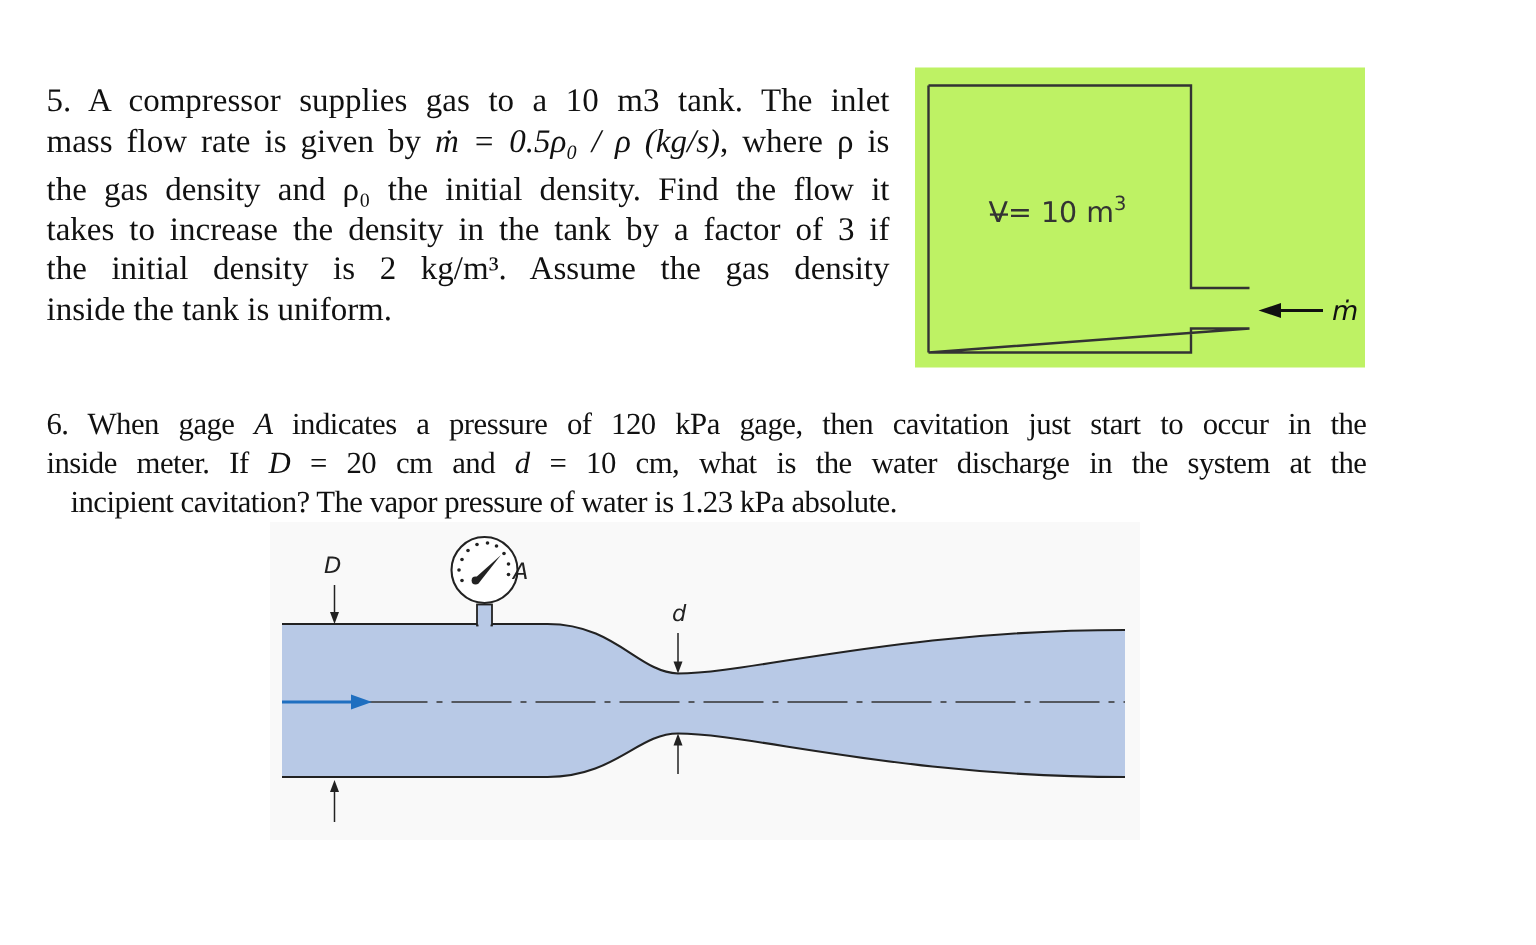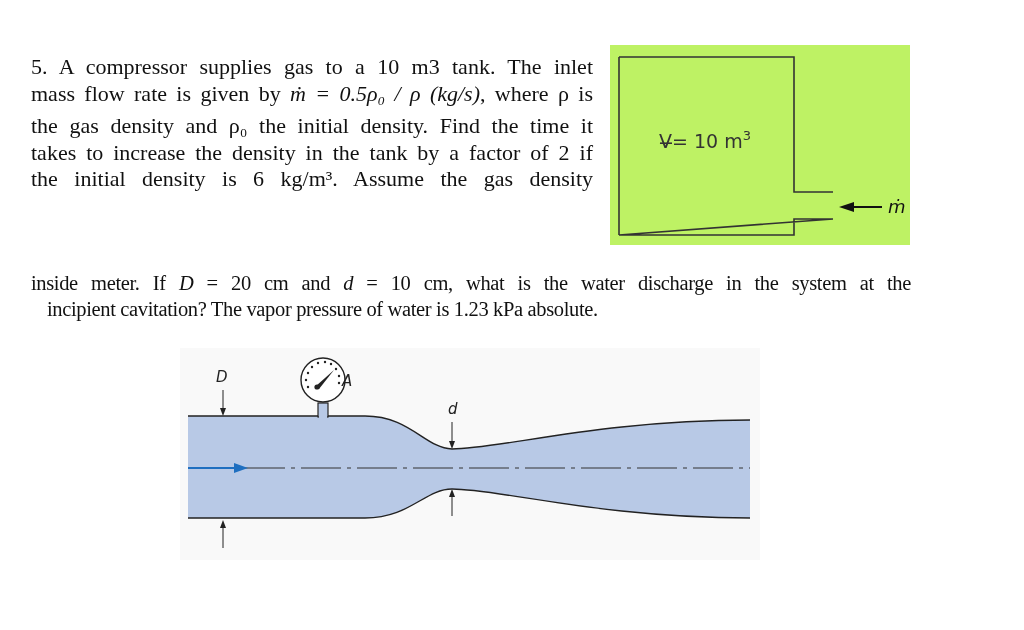--- a/index.html
+++ b/index.html
@@ -25,40 +25,42 @@
     .venturi-fig { position: absolute; left: 180px; top: 348px; width: 580px; height: 212px; background: #f9f9f9; }
     svg text { font-family: "DejaVu Sans", sans-serif; }
   </style>
 </head>
 <body>
 
 <div class="p5">
   <span class="line">5. A compressor supplies gas to a 10 m3 tank. The inlet</span>
   <span class="line"><span>mass flow rate is given by</span> <i>ṁ = 0.5ρ₀ / ρ (kg/s)</i><span>, where ρ is</span></span>
   <span class="gap"></span>
-  <span class="line">the gas density and ρ₀ the initial density. Find the time it</span>
-  <span class="line">takes to increase the density in the tank by a factor of 2 if</span>
-  <span class="line">the initial density is 6 kg/m³.  Assume  the  gas  density</span>
+  <span class="line">the gas density and ρ₀ the initial density. Find the flow it</span>
+  <span class="line">takes to increase the density in the tank by a factor of 3 if</span>
+  <span class="line">the initial density is 2 kg/m³.  Assume  the  gas  density</span>
+  <span class="line last">inside the tank is uniform.</span>
 </div>
 
 <div class="tank-fig">
   <svg width="300" height="200" viewBox="0 0 300 200">
     <path d="M9 12 L184 12 L184 147 L223 147" fill="none" stroke="#333" stroke-width="1.6"></path>
     <path d="M223 174 L184 174 L184 190 L9 190 Z" fill="none" stroke="#333" stroke-width="1.6"></path>
     <line x1="9" y1="12" x2="9" y2="190" stroke="#333" stroke-width="1.6"></line>
     <text x="49" y="103" font-size="19" fill="#333"><tspan>V̶</tspan><tspan>= 10 m</tspan><tspan dy="-8" font-size="13">3</tspan></text>
     <g>
       <line x1="240" y1="162" x2="272" y2="162" stroke="#111" stroke-width="2"></line>
       <polygon points="229,162 244,157 244,167" fill="#111"></polygon>
     </g>
     <text x="278" y="168" font-size="18" font-style="italic" font-family="Liberation Serif, serif" fill="#111">ṁ</text>
   </svg>
 </div>
 
 <div class="p6">
+  <span class="line"><span>6. When gage </span><i>A</i><span> indicates a pressure of 120 kPa gage, then cavitation just start to occur in the</span></span>
   <span class="line"><span>inside meter. If </span><i>D</i><span> = 20 cm and </span><i>d</i><span> = 10 cm, what is the water discharge in the system at the</span></span>
   <span class="line last">incipient cavitation? The vapor pressure of water is 1.23 kPa absolute.</span>
 </div>
 
 <div class="venturi-fig">
   <svg width="580" height="212" viewBox="0 0 580 212">
 
     <path d="M8 68 L185 68 C230 68 245 100 272 101 C320 101 420 72 570 72 L570 170 C420 170 320 141 272 141 C245 141 230 170 185 170 L8 170 Z" fill="#b8c9e6" stroke="none"></path>
 
     <path d="M8 68 L185 68 C230 68 245 100 272 101 C320 101 420 72 570 72" fill="none" stroke="#222" stroke-width="1.4"></path>

